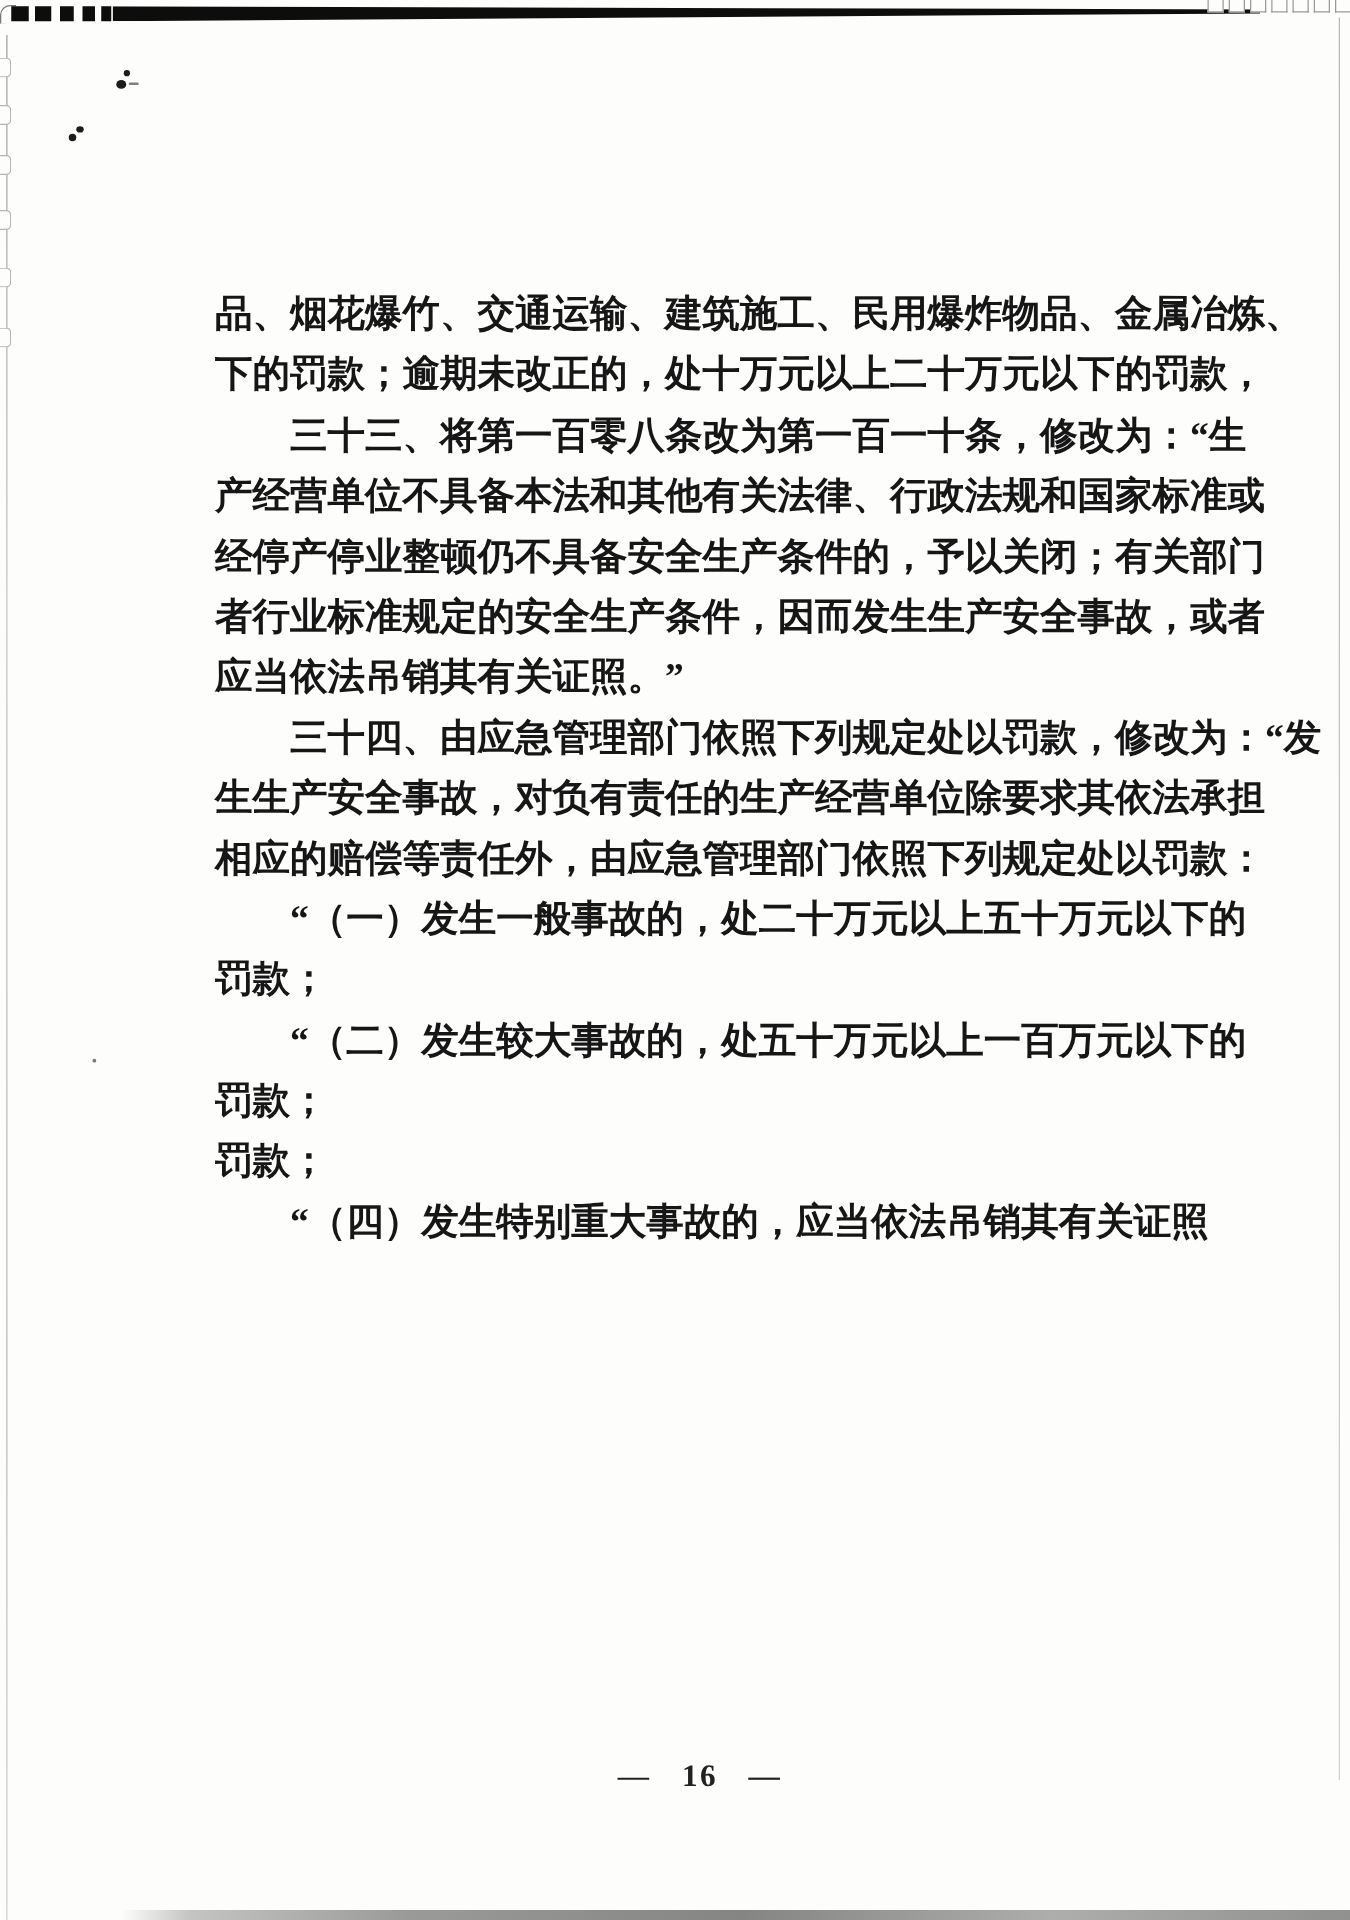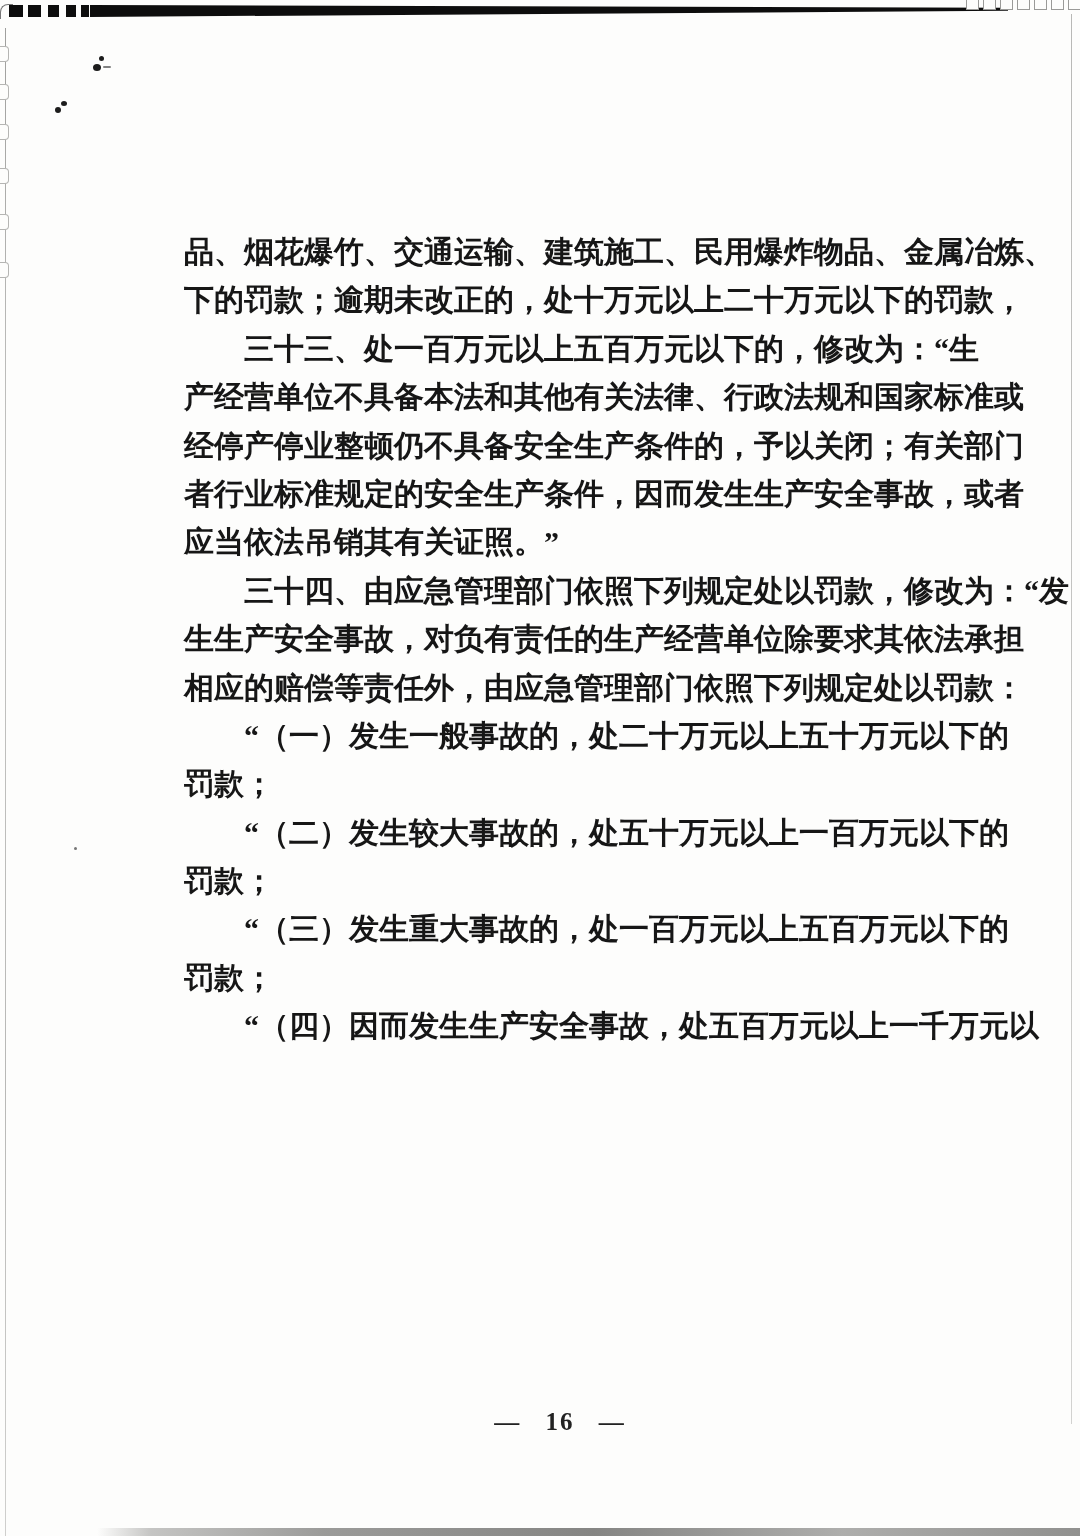--- a/index.html
+++ b/index.html
@@ -97,21 +97,21 @@
   
   .speck {
     position: absolute;
     background: #1c1c1c;
     border-radius: 50%;
   }
 
   
   .doc-body {
     position: absolute;
-    left: 184px;
+    left: 172px;
     top: 228px;
     width: 772px;
     color: #161616;
   }
   .line {
     height: 48.4px;
     line-height: 48.4px;
     font-size: 30px;
     font-weight: bold;
     letter-spacing: 0px;
@@ -166,32 +166,31 @@
   <div class="speck" style="left:99px;  top:56px;  width:5px; height:5px;"></div>
   <div class="speck" style="left:93px;  top:64px;  width:8px; height:7px;"></div>
   <div class="speck" style="left:103px; top:66px;  width:8px; height:2px; border-radius:2px; opacity:.55;"></div>
   <div class="speck" style="left:61px;  top:101px; width:6px; height:5px;"></div>
   <div class="speck" style="left:55px;  top:107px; width:6px; height:6px;"></div>
   <div class="speck" style="left:74px;  top:847px; width:3px; height:3px; opacity:.6;"></div>
 
   <div class="doc-body">
     <div class="line">品、烟花爆竹、交通运输、建筑施工、民用爆炸物品、金属冶炼、</div>
     <div class="line">下的罚款；逾期未改正的，处十万元以上二十万元以下的罚款，</div>
-    <div class="line indent">三十三、处一百万元以上五百万元以下的，修改为：“生</div>
+    <div class="line indent">三十三、将第一百零八条改为第一百一十条，修改为：“生</div>
     <div class="line">产经营单位不具备本法和其他有关法律、行政法规和国家标准或</div>
     <div class="line">经停产停业整顿仍不具备安全生产条件的，予以关闭；有关部门</div>
     <div class="line">者行业标准规定的安全生产条件，因而发生生产安全事故，或者</div>
     <div class="line">应当依法吊销其有关证照。”</div>
     <div class="line indent">三十四、由应急管理部门依照下列规定处以罚款，修改为：“发</div>
     <div class="line">生生产安全事故，对负有责任的生产经营单位除要求其依法承担</div>
     <div class="line">相应的赔偿等责任外，由应急管理部门依照下列规定处以罚款：</div>
     <div class="line indent">“（一）发生一般事故的，处二十万元以上五十万元以下的</div>
     <div class="line">罚款；</div>
     <div class="line indent">“（二）发生较大事故的，处五十万元以上一百万元以下的</div>
     <div class="line">罚款；</div>
-    <div class="line indent">“（三）发生重大事故的，处一百万元以上五百万元以下的</div>
     <div class="line">罚款；</div>
-    <div class="line indent">“（四）因而发生生产安全事故，处五百万元以上一千万元以</div>
+    <div class="line indent">“（四）发生特别重大事故的，应当依法吊销其有关证照</div>
   </div>
 
   <div class="page-number">— 16 —</div>
 
 </div>
 
 </body></html>

